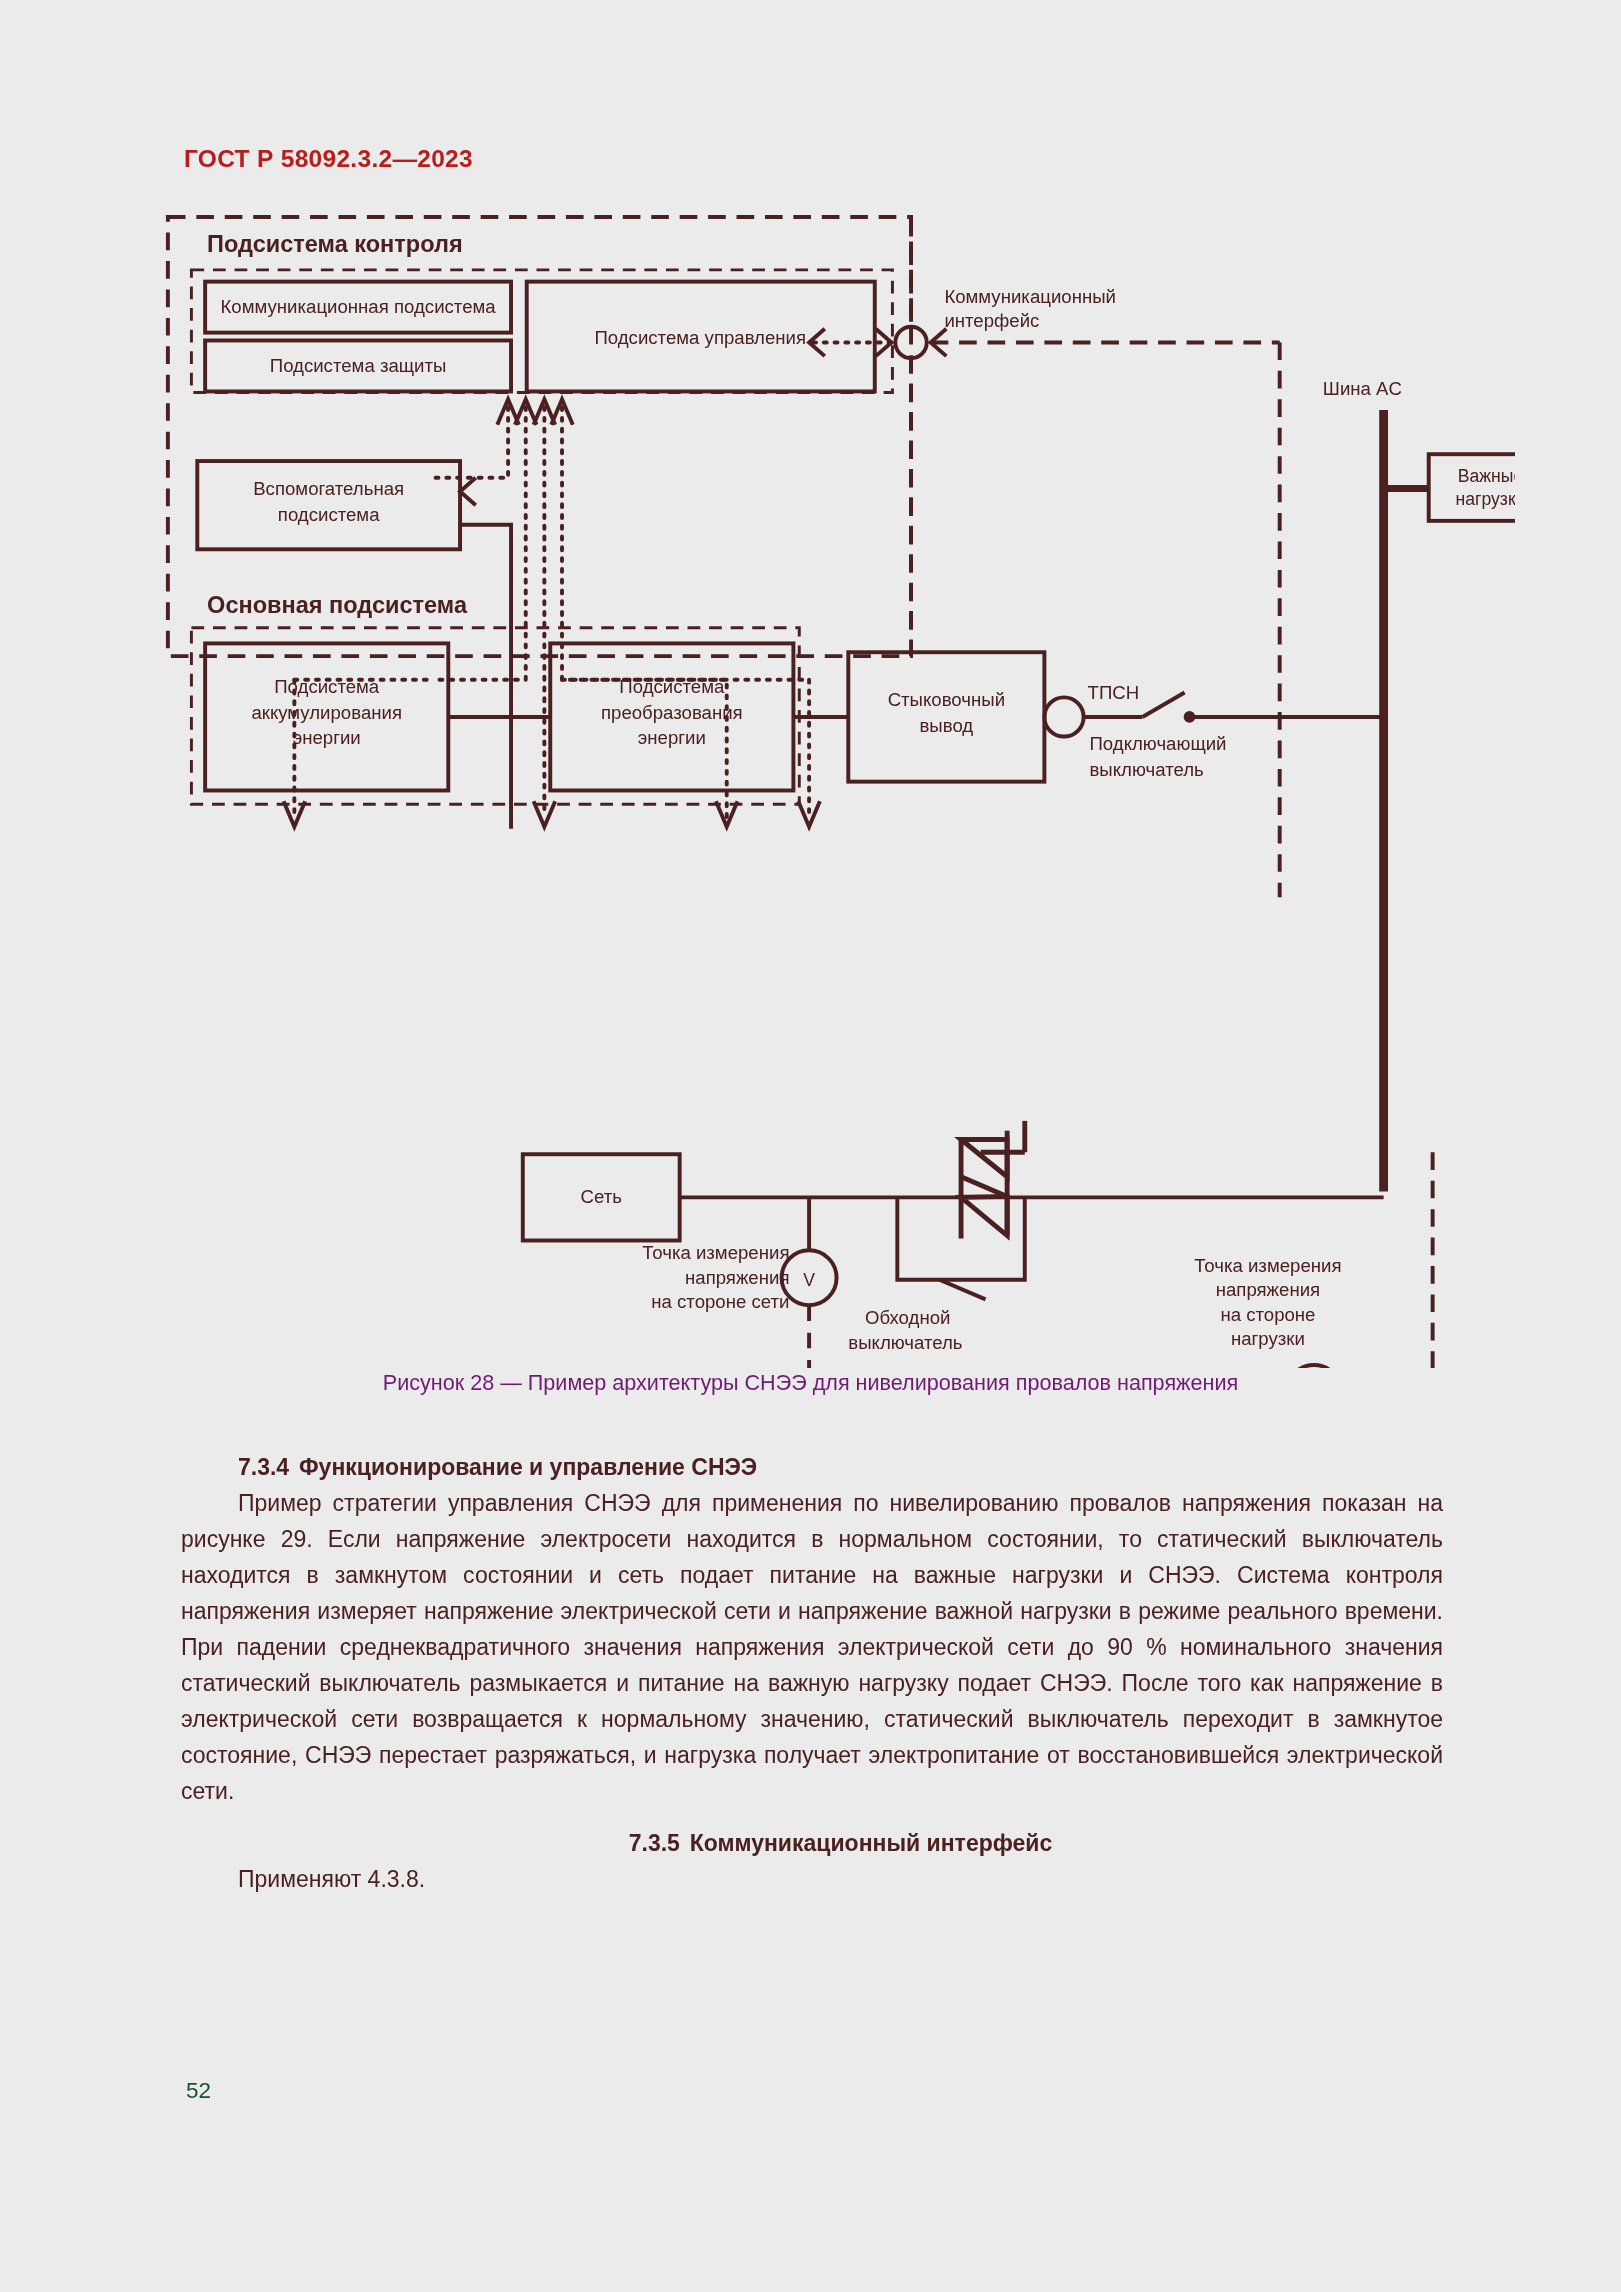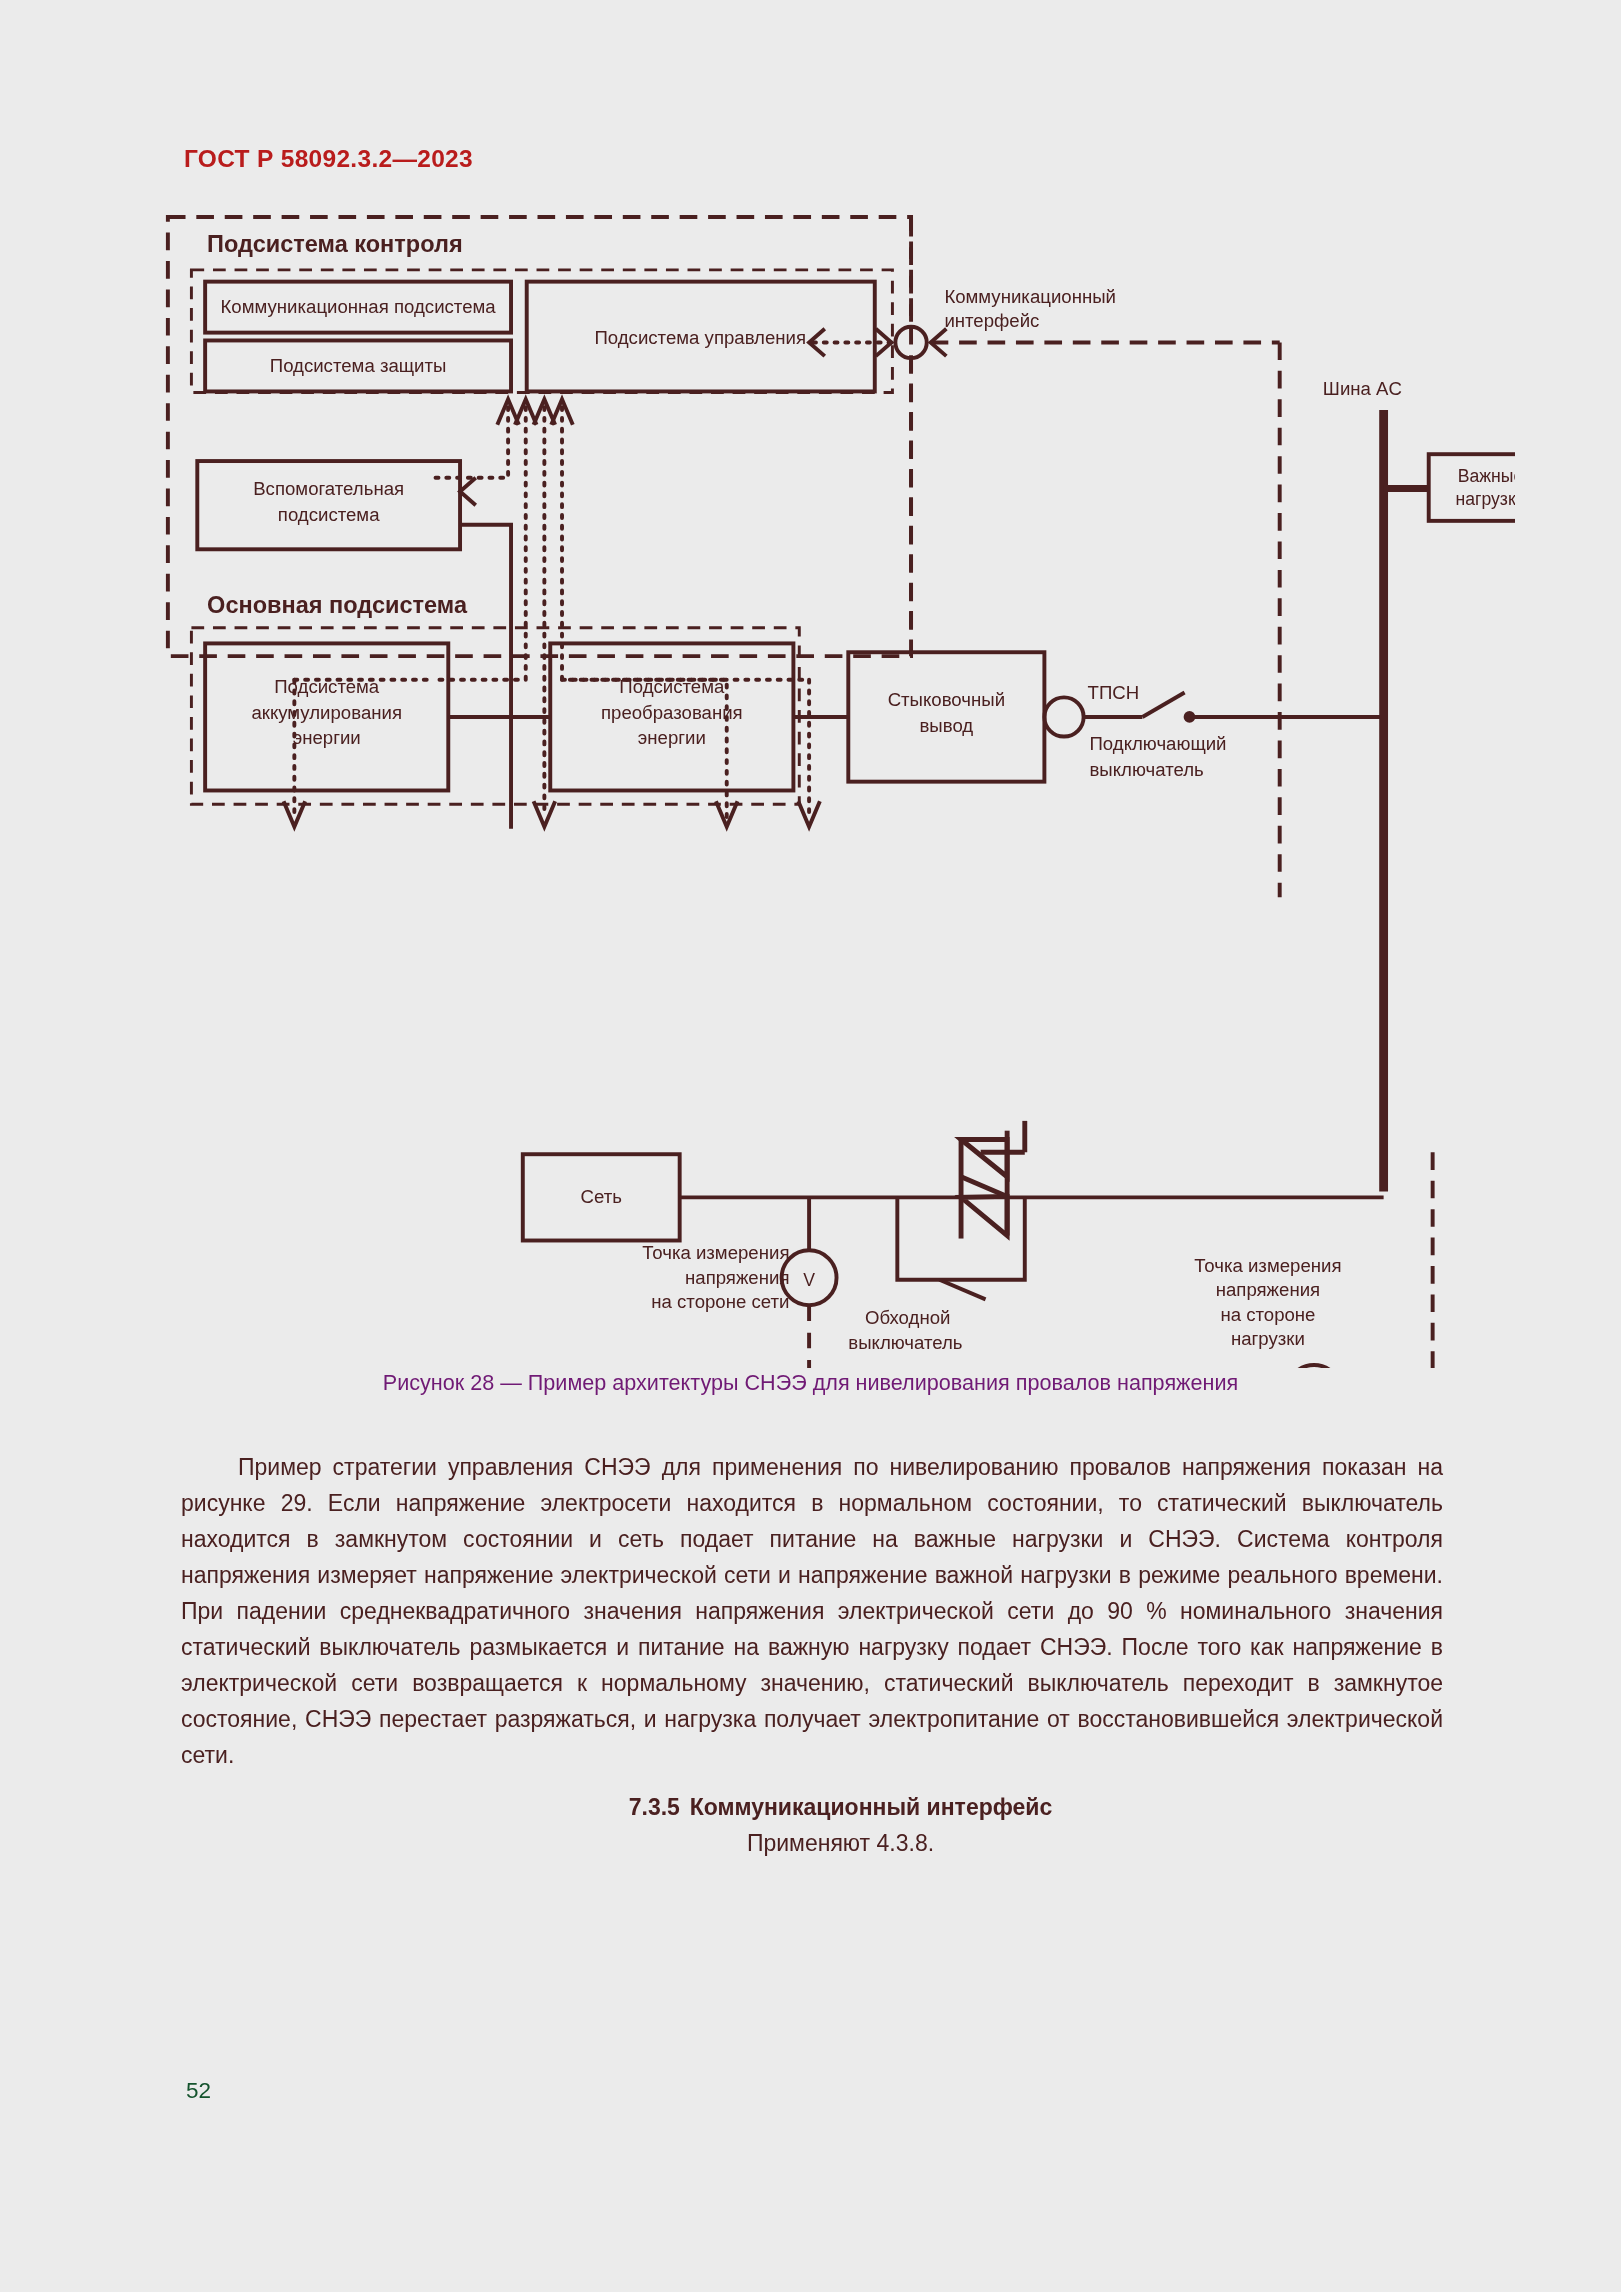--- a/index.html
+++ b/index.html
@@ -60,21 +60,21 @@
     margin: 0 0 0 0;
     padding-left: 57px;
   }
   .h4 .num { margin-right: 9.8px; }
   p.para {
     margin: 0;
     text-align: justify;
     text-indent: 57px;
     hyphens: none;
   }
-  p.para.last { text-align: center; }
+  p.para.last { text-align: left; }
   .spacer-h4 { margin-top: 16px; text-align: center; }
   .pageno {
     position: absolute;
     left: 186px;
     top: 2078px;
     font-size: 22.5px;
     color: #14532d;
   }
   
   .t   { font-family: "Liberation Sans", sans-serif; fill: #4a2020; font-size: 19px; }
@@ -243,20 +243,23 @@
       <path d="M 1140 700 L 1140 1222" fill="none" stroke="#4a2020" stroke-width="4" stroke-dasharray="18 11" opacity="0"></path>
       <path d="M 1140 700 L 1140 960" fill="none" stroke="#4a2020" stroke-width="4" stroke-dasharray="18 11" opacity="0"></path>
       <path d="M 1296 960 L 1296 1200" fill="none" stroke="#4a2020" stroke-width="4" stroke-dasharray="18 11"></path>
       <path d="M 1282 1200 L 1296 1224 L 1310 1200" fill="none" stroke="#4a2020" stroke-width="4"></path>
     </svg>
   </div>
 
   <div class="caption">Рисунок 28 — Пример архитектуры СНЭЭ для нивелирования провалов напряжения</div>
 
   <div class="body-text">
+    <div class="h4">
+      <span class="num">7.3.4</span><span>Функционирование и управление СНЭЭ</span>
+    </div>
     <p class="para">Пример стратегии управления СНЭЭ для применения по нивелированию провалов напряжения показан на рисунке 29. Если напряжение электросети находится в нормальном состоянии, то статический выключатель находится в замкнутом состоянии и сеть подает питание на важные нагрузки и СНЭЭ. Система контроля напряжения измеряет напряжение электрической сети и напряжение важной нагрузки в режиме реального времени. При падении среднеквадратичного значения напряжения электрической сети до 90 % номинального значения статический выключатель размыкается и питание на важную нагрузку подает СНЭЭ. После того как напряжение в электрической сети возвращается к нормальному значению, статический выключатель переходит в замкнутое состояние, СНЭЭ перестает разряжаться, и нагрузка получает электропитание от восстановившейся электрической сети.</p>
     <div class="h4 spacer-h4">
       <span class="num">7.3.5</span><span>Коммуникационный интерфейс</span>
     </div>
     <p class="para last">Применяют 4.3.8.</p>
   </div>
 
   <div class="pageno">52</div>
 
 </div>

